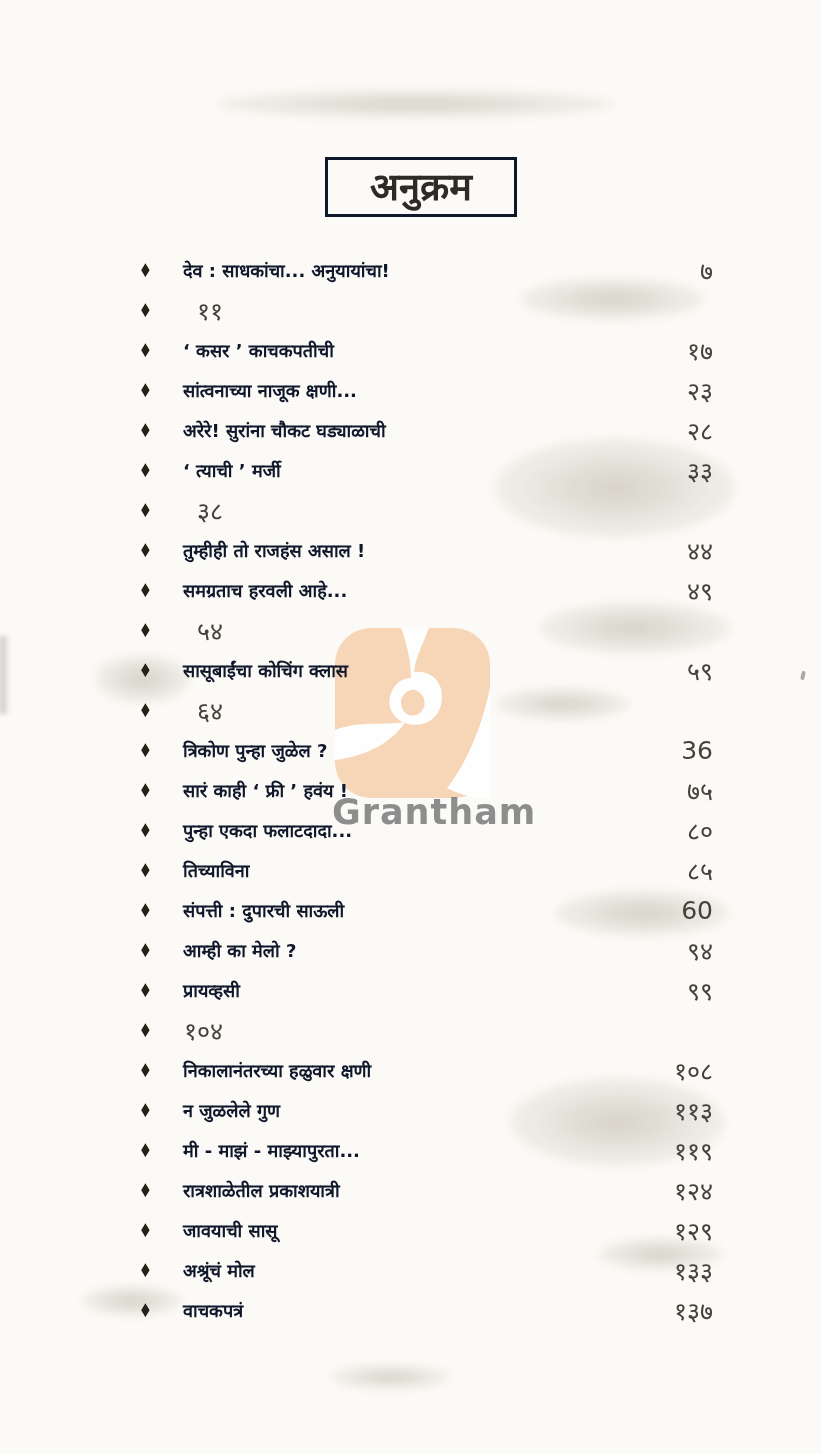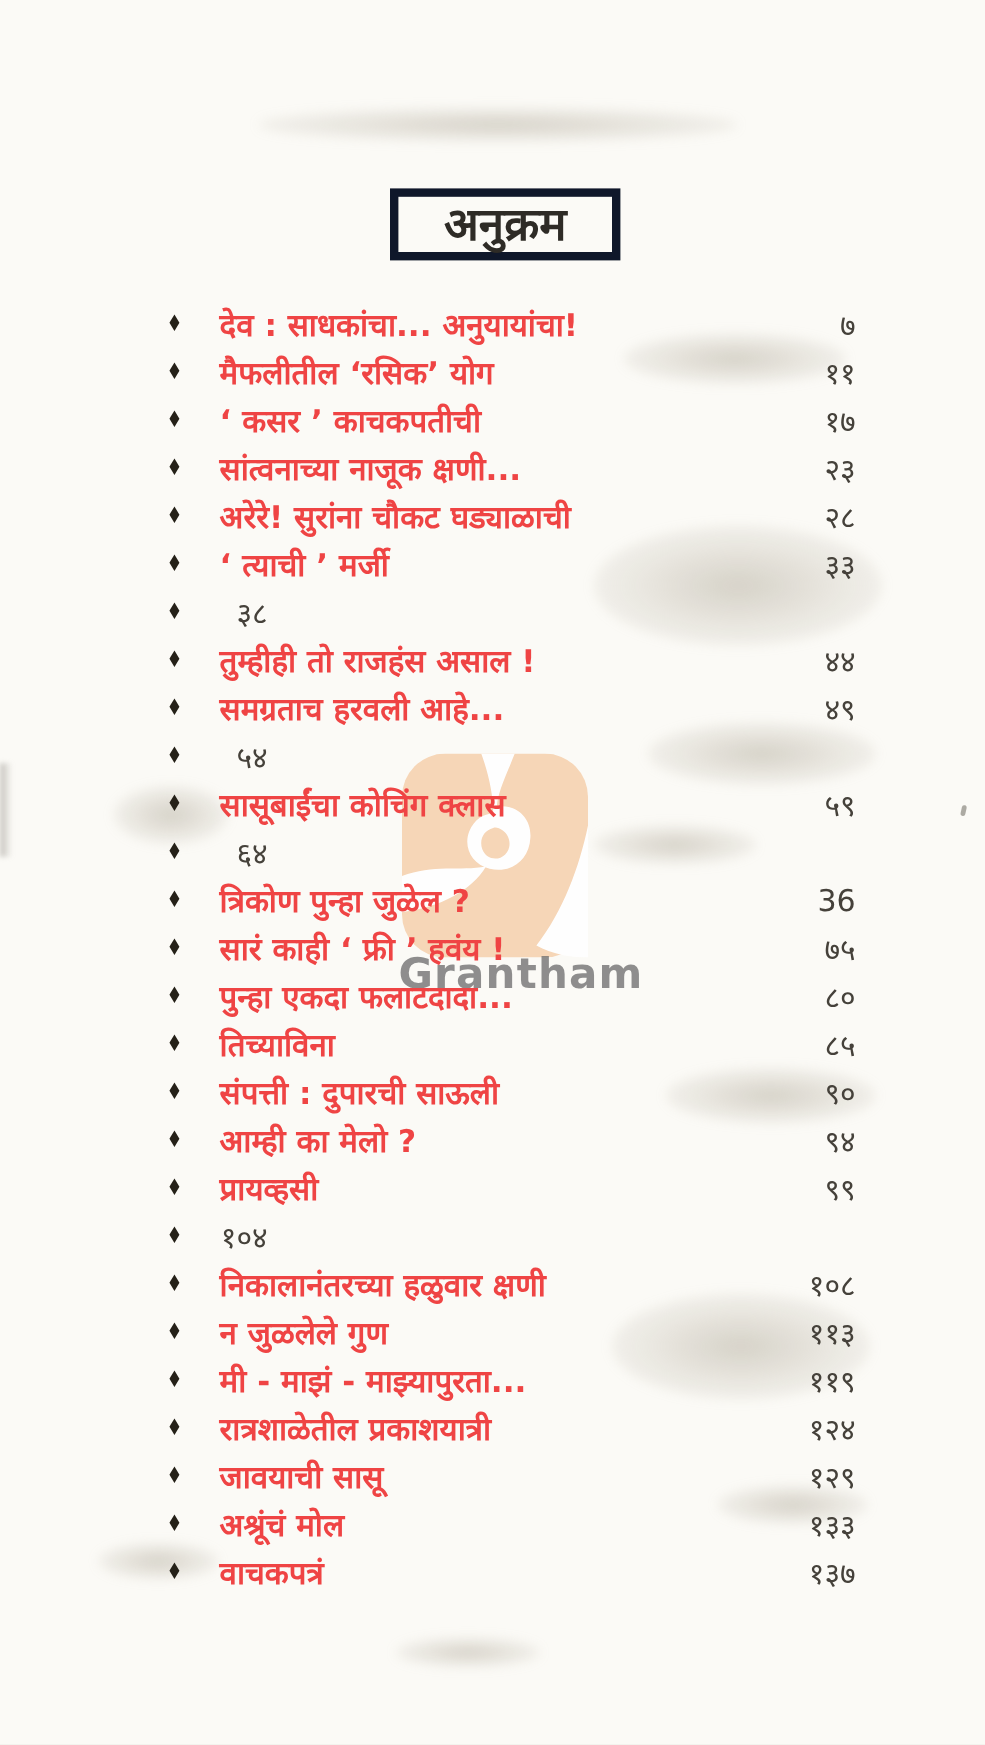--- a/index.html
+++ b/index.html
@@ -42,21 +42,21 @@
   .watermark .brand{
     position:absolute;left:2px;top:166px;
     font-size:35px;font-weight:700;letter-spacing:1px;
     color:#737373;opacity:.8;
   }
 
   
   .title-box{
     position:absolute;left:325px;top:157px;
     width:192px;height:60px;
-    border:7px solid #0f172a;
+    border:3px solid #0f172a;
     box-sizing:border-box;
     display:flex;align-items:center;justify-content:center;
     background:rgba(251,250,246,0.6);
     z-index:2;
   }
   .title-box h1{
     margin:0;font-size:38px;line-height:1;
     font-weight:700;color:#2e2b26;
   }
 
@@ -71,22 +71,22 @@
   }
   .bullet{
     width:16px;
     font-size:19px;line-height:1;
     color:#252118;
     transform:scaleX(.78);
     flex:0 0 16px;
   }
   .toc-title{
     margin-left:30px;
-    font-size:26px;font-weight:600;
-    color:#ef4444;
+    font-size:18px;font-weight:600;
+    color:#0f172a;
     white-space:nowrap;
     flex:1 1 auto;
   }
   .toc-page{
     font-size:25px;font-weight:500;
     color:#45413a;
     text-align:right;
     flex:0 0 auto;
     min-width:70px;
   }
@@ -133,21 +133,20 @@
 
   <ol class="toc">
     <li class="toc-row">
       <span class="bullet">♦</span>
       <span class="toc-title">देव : साधकांचा... अनुयायांचा!</span>
       <span class="toc-page">७</span>
     </li>
 
     <li class="toc-row">
       <span class="bullet">♦</span>
-      <span class="toc-title">मैफलीतील ‘रसिक’ योग</span>
       <span class="toc-page">११</span>
     </li>
 
     <li class="toc-row">
       <span class="bullet">♦</span>
       <span class="toc-title">‘ कसर ’ काचकपतीची</span>
       <span class="toc-page">१७</span>
     </li>
 
     <li class="toc-row">
@@ -221,21 +220,21 @@
 
     <li class="toc-row">
       <span class="bullet">♦</span>
       <span class="toc-title">तिच्याविना</span>
       <span class="toc-page">८५</span>
     </li>
 
     <li class="toc-row">
       <span class="bullet">♦</span>
       <span class="toc-title">संपत्ती : दुपारची साऊली</span>
-      <span class="toc-page">९०</span>
+      <span class="toc-page">60</span>
     </li>
 
     <li class="toc-row">
       <span class="bullet">♦</span>
       <span class="toc-title">आम्ही का मेलो ?</span>
       <span class="toc-page">९४</span>
     </li>
 
     <li class="toc-row">
       <span class="bullet">♦</span>

